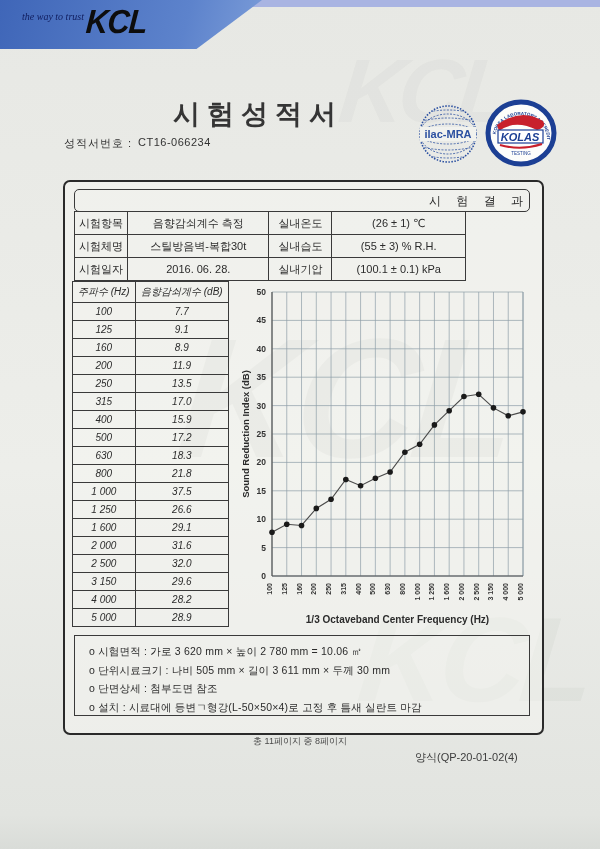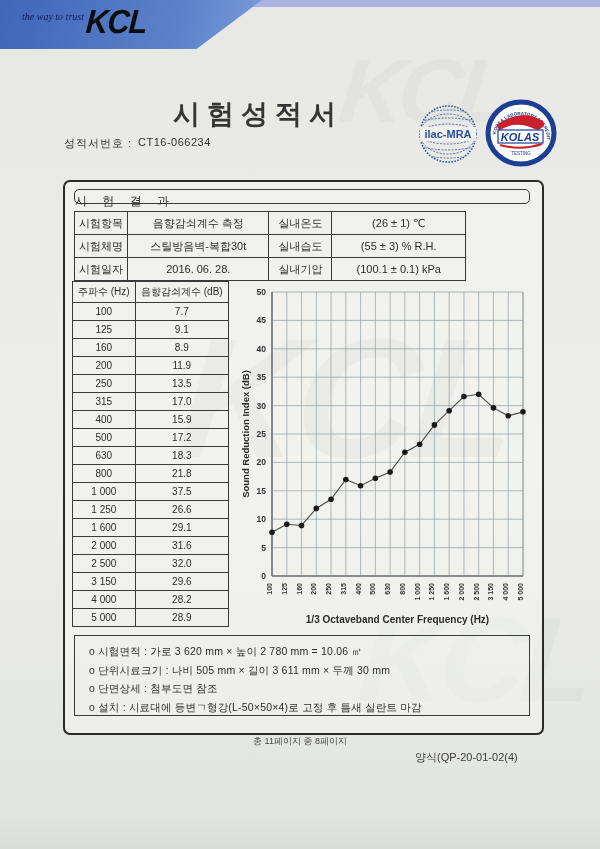--- a/index.html
+++ b/index.html
@@ -18,29 +18,29 @@
   
   .doc-title{position:absolute;left:0;top:96px;width:516px;text-align:center;font-size:27px;
         font-weight:700;letter-spacing:7px;color:#353535;}
   .report-no-label{position:absolute;left:64px;top:136px;font-size:11px;color:#333;letter-spacing:1px;}
   .report-no-value{position:absolute;left:138px;top:136px;font-size:11px;color:#333;letter-spacing:.5px;}
   
   .cert{position:absolute;}
   
   .outer-box{position:absolute;left:63px;top:180px;width:477px;height:551px;
         border:2px solid #2a2a2a;border-radius:7px;background:rgba(248,249,245,.45);}
-  .section-title{position:absolute;left:74px;top:189px;width:456px;height:15px;line-height:23px;
-        border:1px solid #3a3a3a;border-radius:5px;text-align:left;font-size:12px;
+  .section-title{position:absolute;left:74px;top:189px;width:456px;height:23px;line-height:23px;
+        border:1px solid #3a3a3a;border-radius:5px;text-align:right;font-size:12px;
         letter-spacing:6px;color:#2b2b2b;box-sizing:border-box;background:transparent;}
   table.grid{border-collapse:collapse;}
   table.grid td,table.grid th{border:1px solid #3a3a3a;text-align:center;vertical-align:middle;
         padding:0;color:#2b2b2b;}
   .info-table{position:absolute;left:74px;top:211px;width:392px;font-size:11px;}
   .info-table td{height:22px;}
-  .freq-table{position:absolute;left:72px;top:281px;width:157px;font-size:10px;}
+  .freq-table{position:absolute;left:72px;top:281px;width:157px;font-size:10px;font-style:italic;}
   .freq-table th{height:20px;font-weight:400;}
   .freq-table td{height:17px;}
   .chart-wrap{position:absolute;left:240px;top:282px;width:292px;height:350px;}
   .notes-box{position:absolute;left:74px;top:635px;width:456px;height:81px;border:1px solid #3a3a3a;
         box-sizing:border-box;padding:6px 6px 0 14px;font-size:10.5px;line-height:18.5px;
         letter-spacing:.2px;color:#2b2b2b;}
   .notes-box div{white-space:nowrap;}
   .footer-pages{position:absolute;left:0;top:735px;width:600px;text-align:center;font-size:9px;color:#4a4a4a;}
   .footer-form{position:absolute;left:415px;top:750px;font-size:11px;color:#3d3d3d;}
   

